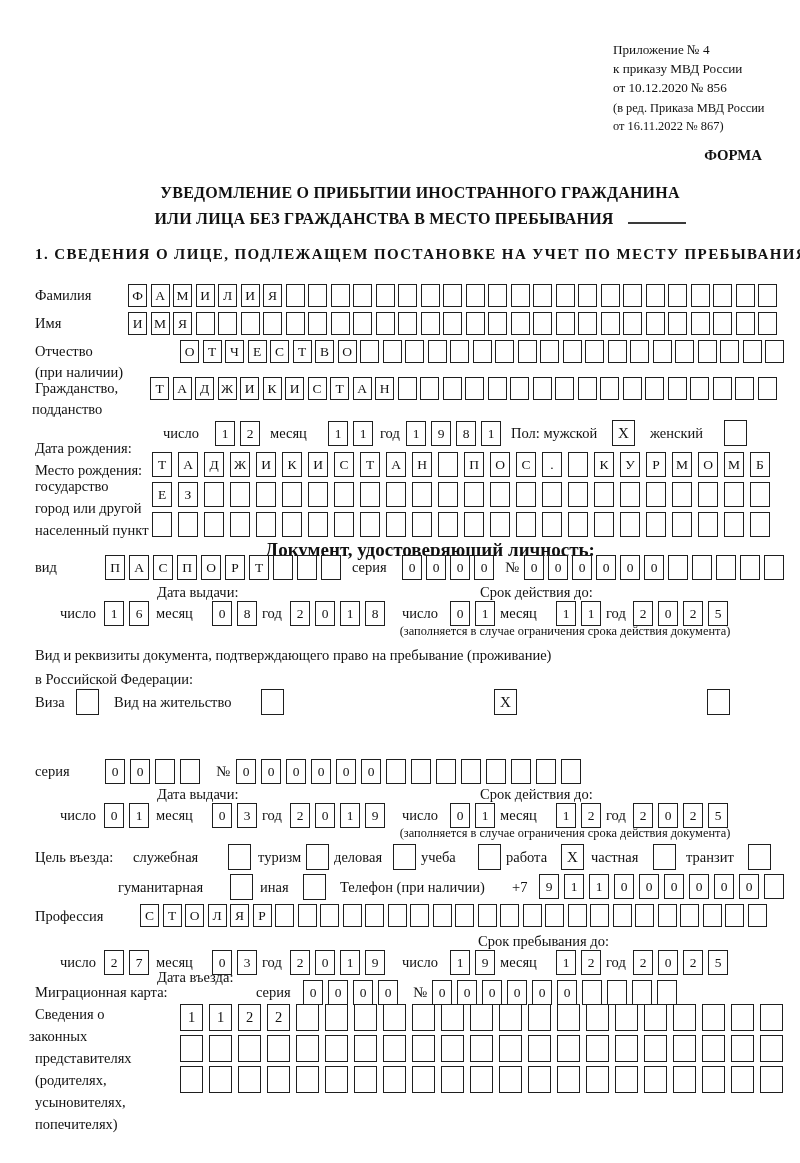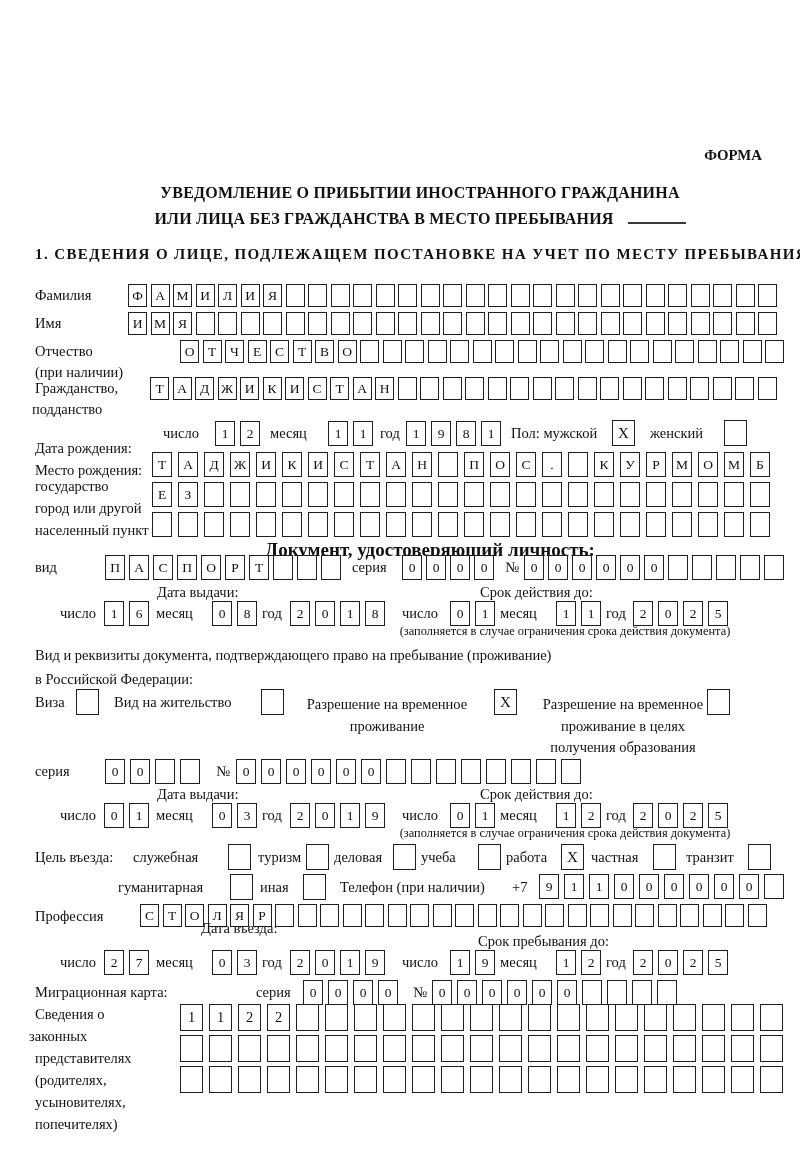--- a/index.html
+++ b/index.html
@@ -24,20 +24,29 @@
   .opt-block{font-size:14.5px;line-height:21.5px;text-align:center;}
   .t-underline{display:inline-block;width:58px;height:15px;border-bottom:2px solid #3a3a3a;margin-left:14px;}
   .title-line{font-size:16px;font-weight:bold;letter-spacing:0.2px;}
   .sec-head{font-size:15px;font-weight:bold;letter-spacing:1.4px;white-space:nowrap;}
 </style>
 </head>
 <body>
 
 <div class="page">
 
+  <div class="abs" style="left:613px;top:40px;">
+    <div class="hdr-line">Приложение № 4</div>
+    <div class="hdr-line">к приказу МВД России</div>
+    <div class="hdr-line">от 10.12.2020 № 856</div>
+    <div style="margin-top:2px;">
+      <div class="hdr-line-sm">(в ред. Приказа МВД России</div>
+      <div class="hdr-line-sm">от 16.11.2022 № 867)</div>
+    </div>
+  </div>
   <div class="abs bold" style="left:610px;top:147px;width:152px;text-align:right;font-size:14.8px;">ФОРМА</div>
 
   <div class="abs center" style="left:40px;top:207px;width:760px;">
     <span class="title-line">ИЛИ ЛИЦА БЕЗ ГРАЖДАНСТВА В МЕСТО ПРЕБЫВАНИЯ</span><span class="t-underline"></span>
   </div>
   <div class="abs center title-line" style="left:40px;top:184px;width:760px;">УВЕДОМЛЕНИЕ О ПРИБЫТИИ ИНОСТРАННОГО ГРАЖДАНИНА</div>
 
   <div class="abs sec-head" style="left:35px;top:246px;">1. СВЕДЕНИЯ О ЛИЦЕ, ПОДЛЕЖАЩЕМ ПОСТАНОВКЕ НА УЧЕТ ПО МЕСТУ ПРЕБЫВАНИЯ</div>
 
   <span class="abs lbl" style="left:35px;top:287px;">Фамилия</span>
@@ -354,23 +363,21 @@
 
   <div class="abs note center" style="left:355px;top:624px;width:420px;">(заполняется в случае ограничения срока действия документа)</div>
 
   <div class="abs lbl" style="left:35px;top:647px;">Вид и реквизиты документа, подтверждающего право на пребывание (проживание)</div>
   <div class="abs lbl" style="left:35px;top:671px;">в Российской Федерации:</div>
 
   <span class="abs lbl" style="left:35px;top:694px;">Виза</span>
   <span class="abs cbox" style="left:76px;top:689px;"></span>
   <span class="abs lbl" style="left:114px;top:694px;">Вид на жительство</span>
   <span class="abs cbox" style="left:261px;top:689px;"></span>
-  <div class="abs opt-block" style="left:296px;top:694px;width:182px;">Разрешение на временное проживание</div>
   <span class="abs cbox" style="left:494px;top:689px;">X</span>
-  <div class="abs opt-block" style="left:533px;top:694px;width:180px;">Разрешение на временное проживание в целях получения образования</div>
   <span class="abs cbox" style="left:707px;top:689px;"></span>
 
   <span class="abs lbl" style="left:35px;top:763px;">серия</span>
   <span class="abs cells md" style="left:105px;top:759px;">
       <span class="cell">0</span>
       <span class="cell">0</span>
       <span class="cell"></span>
       <span class="cell"></span>
     </span>
   <span class="abs lbl" style="left:216px;top:763px;">№</span>
@@ -491,21 +498,21 @@
       <span class="cell"></span>
       <span class="cell"></span>
       <span class="cell"></span>
       <span class="cell"></span>
       <span class="cell"></span>
       <span class="cell"></span>
       <span class="cell"></span>
       <span class="cell"></span>
     </span>
 
-  <span class="abs lbl" style="left:157px;top:920px;margin-left:44px;">Дата въезда:</span>
+  <span class="abs lbl" style="left:157px;top:969px;">Дата въезда:</span>
   <span class="abs lbl" style="left:478px;top:933px;">Срок пребывания до:</span>
 
   <span class="abs lbl" style="left:60px;top:954px;">число</span>
   <span class="abs cells md" style="left:104px;top:950px;">
       <span class="cell">2</span>
       <span class="cell">7</span>
     </span>
   <span class="abs lbl" style="left:156px;top:954px;">месяц</span>
   <span class="abs cells md" style="left:212px;top:950px;">
       <span class="cell">0</span>

